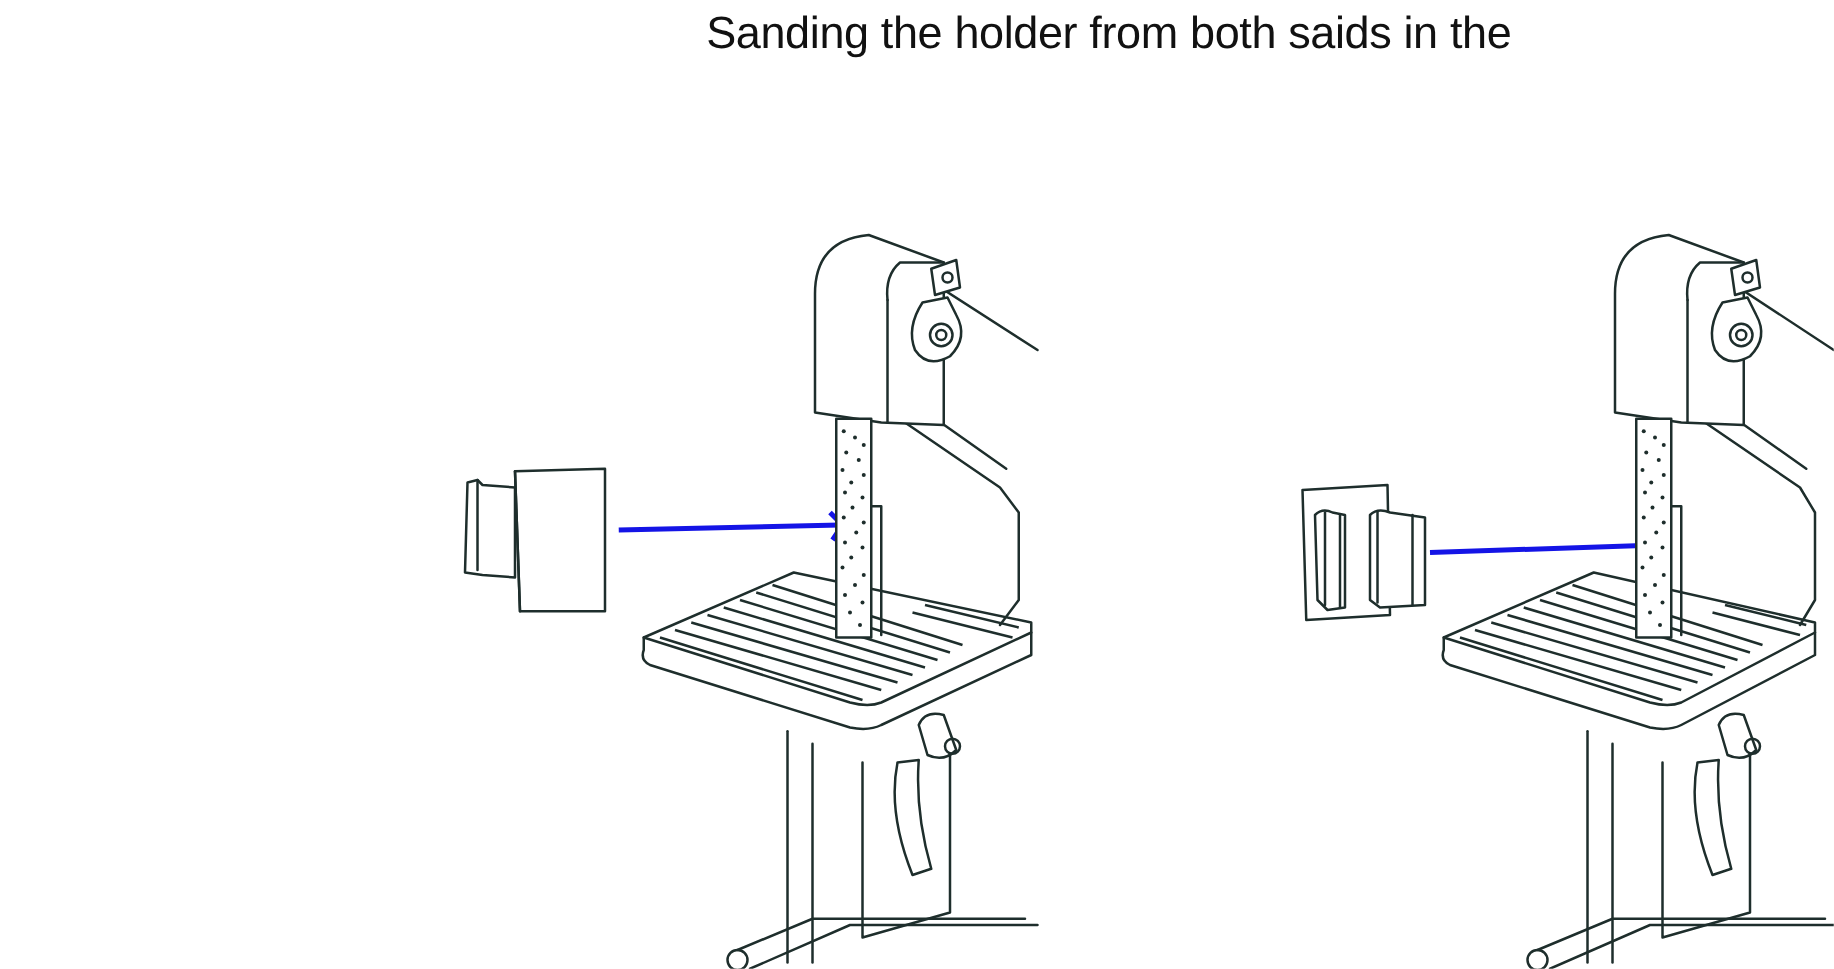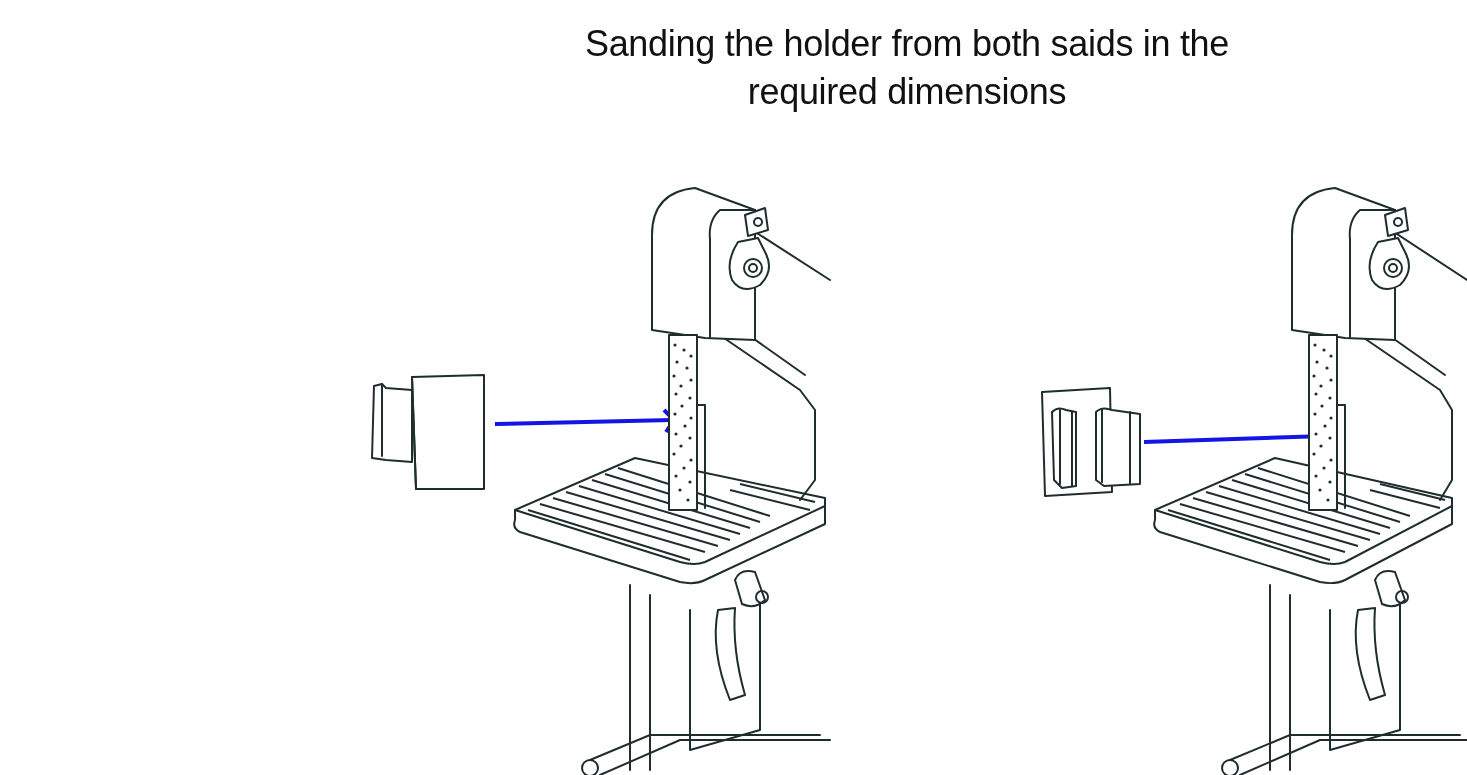--- a/index.html
+++ b/index.html
@@ -1,32 +1,31 @@
 <!DOCTYPE html>
 <html><head>
 <meta charset="utf-8">
 <style>
   html, body { margin: 0; padding: 0; background: #ffffff; }
   body { width: 1467px; height: 775px; position: relative; overflow: hidden;
          font-family: "Liberation Sans", "DejaVu Sans", sans-serif; }
-  .title { position: absolute; top: 0; left: 452px; width: 910px; text-align: center;
-           font-size: 36px; line-height: 48px; color: #111; padding-top: 20px; letter-spacing: -0.3px; }
+  .title { position: absolute; top: 0; left: 432px; width: 910px; text-align: center;
+           font-size: 36px; line-height: 48px; color: #111; padding-top: 2px; letter-spacing: -0.3px; }
   .panel { position: absolute; top: 180px; }
   svg { display: block; }
   .ln { fill: none; stroke: #1e2e2c; stroke-width: 2; stroke-linejoin: round; stroke-linecap: round; }
   .fillw { fill: #ffffff; stroke: #1e2e2c; stroke-width: 2; stroke-linejoin: round; }
   .slot { fill: none; stroke: #1e2e2c; stroke-width: 2; }
   .dot { fill: #1e2e2c; }
 </style>
 </head>
 <body>
 
 <div class="title">
   <div>Sanding the holder from both saids in the</div>
-  <div>required dimensions</div>
 </div>
 
 <div class="panel" style="left:360px;">
   <svg width="480" height="595" viewBox="0 0 480 595">
 
     <g>
       <path class="fillw" d="M14 206 L22 204 L26 208 L52 210 L52 282 L26 280 L12 278 Z"></path>
       <path class="ln" d="M22 204 L22 276"></path>
       <path class="fillw" d="M52 197 L124 195 L124 309 L56 309 Z"></path>
       <path class="ln" d="M52 197 L56 309"></path>

